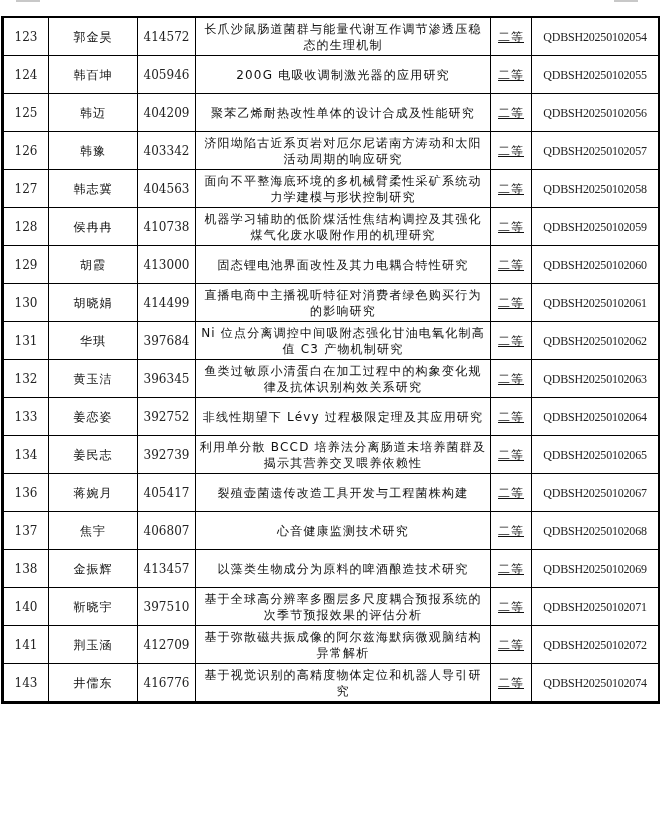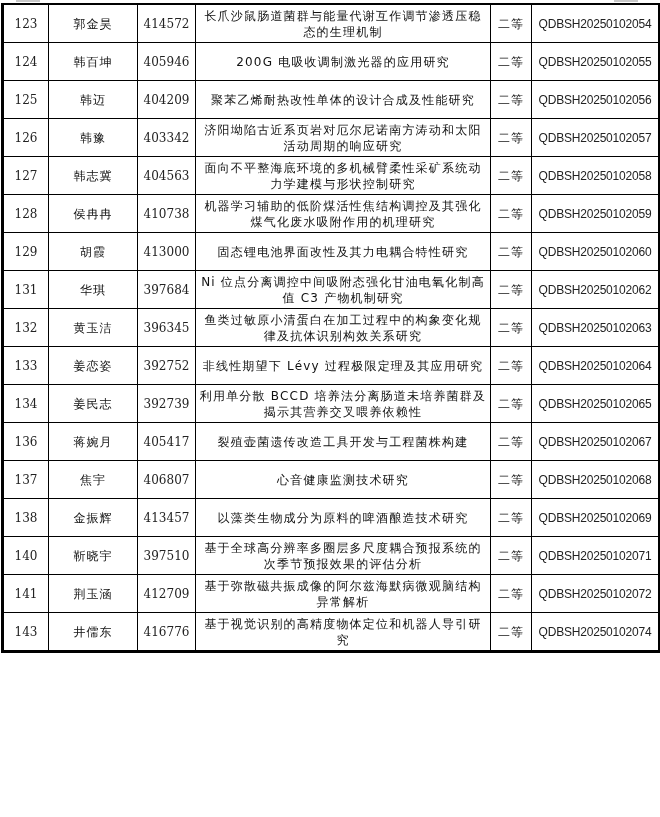--- a/index.html
+++ b/index.html
@@ -23,21 +23,21 @@
       height: 2px;
       background: #c8c8c8;
     }
     .corner-tab.right {
       left: auto;
       right: 22px;
     }
     table.awards {
       position: absolute;
       left: 1px;
-      top: 3px;
+      top: 16px;
       width: 657px;
       border-collapse: collapse;
       table-layout: fixed;
       border-left: 3px solid #000;
       border-right: 3px solid #000;
       border-top: 2px solid #000;
       border-bottom: 3px solid #000;
     }
     table.awards td {
       border: 1px solid #000;
@@ -48,38 +48,39 @@
       font-size: 12px;
       line-height: 16px;
       overflow: hidden;
     }
     td.idx, td.sid, td.code {
       font-family: "DejaVu Serif", "Liberation Serif", serif;
       font-size: 11px;
       color: #222;
     }
     td.code {
-      font-family: Liberation Sans, sans-serif;
+      font-family: Liberation Serif, serif;
       font-size: 11.5px;
       letter-spacing: -0.2px;
     }
     td.name {
       font-size: 13px;
       letter-spacing: 1px;
     }
     td.title {
       font-size: 12px;
       letter-spacing: 1.2px;
       padding: 0 4px;
       line-height: 15px;
       margin-top: 45px;
     }
     td.grade {
       font-size: 13px;
       letter-spacing: 1px;
+      text-decoration: underline;
     }
   </style>
 </head>
 <body>
 
 <div class="corner-tab"></div>
 <div class="corner-tab right"></div>
 
 <table class="awards">
   <colgroup>
@@ -148,20 +149,28 @@
 
   <tr>
     <td class="idx">129</td>
     <td class="name">胡霞</td>
     <td class="sid">413000</td>
     <td class="title">固态锂电池界面改性及其力电耦合特性研究</td>
     <td class="grade">二等</td>
     <td class="code">QDBSH20250102060</td>
   </tr>
 
+  <tr>
+    <td class="idx">130</td>
+    <td class="name">胡晓娟</td>
+    <td class="sid">414499</td>
+    <td class="title">直播电商中主播视听特征对消费者绿色购买行为的影响研究</td>
+    <td class="grade">二等</td>
+    <td class="code">QDBSH20250102061</td>
+  </tr>
 
   <tr>
     <td class="idx">131</td>
     <td class="name">华琪</td>
     <td class="sid">397684</td>
     <td class="title">Ni 位点分离调控中间吸附态强化甘油电氧化制高值 C3 产物机制研究</td>
     <td class="grade">二等</td>
     <td class="code">QDBSH20250102062</td>
   </tr>
 

